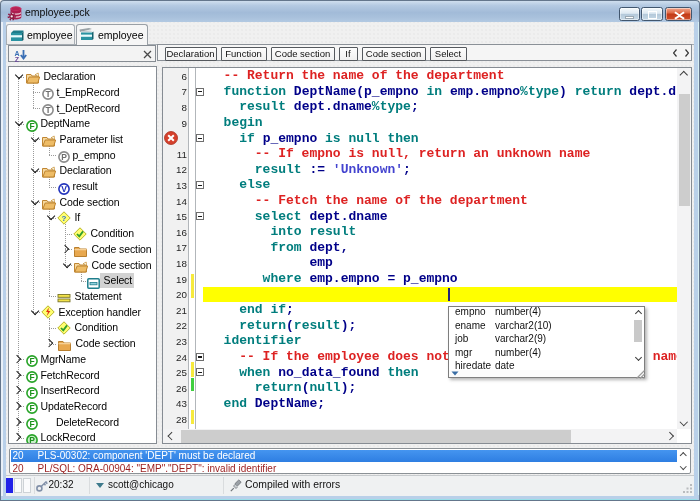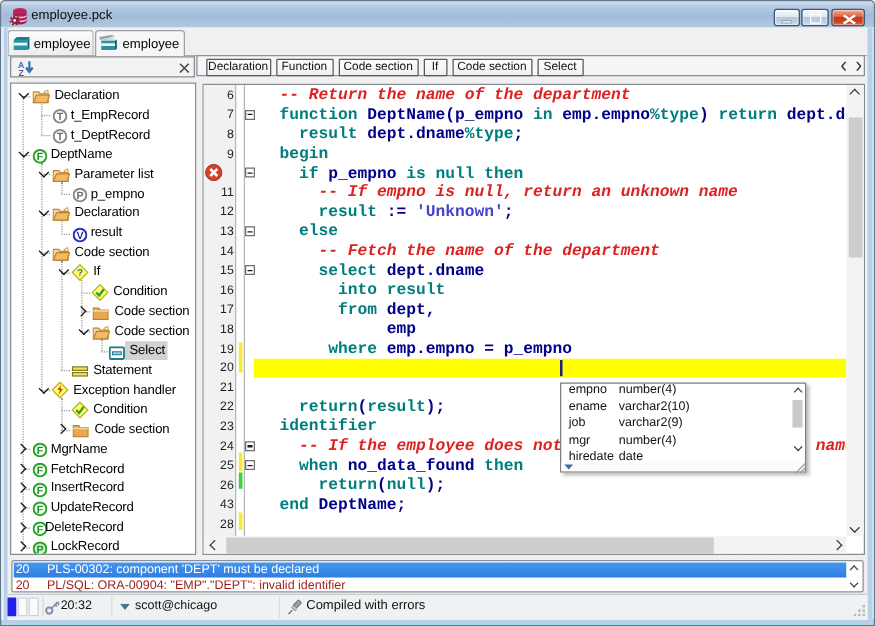--- a/index.html
+++ b/index.html
@@ -1,18 +1,18 @@
 <!DOCTYPE html>
 <html><head><meta charset="utf-8"><style>
 *{margin:0;padding:0;box-sizing:border-box}
 body{width:700px;height:501px;overflow:hidden;font-family:"Liberation Sans",sans-serif}
 #win{position:relative;width:700px;height:501px;background:#f0f0f0;background-image:radial-gradient(#eaeaea 0.7px,transparent 0.8px);background-size:4px 4px}
 .abs{position:absolute}
 pre.cl{position:absolute;left:203px;width:474px;height:15.6px;font:bold 13px/15.6px "Liberation Mono",monospace;overflow:hidden;padding-left:5px;white-space:pre}
-.k{color:#007d7d} .i{color:#000089} .c{color:#dd2222;font-style:italic} .s{color:#4343cf} .r{color:#ee1111}
+.k{color:#007d7d} .i{color:#000089} .c{color:#dd2222;} .s{color:#4343cf} .r{color:#ee1111}
 .gnum{position:absolute;left:164px;width:23px;font:9.8px "Liberation Sans";color:#1f1f1f;text-align:right}
 .fold{position:absolute;left:195.5px;width:8px;height:8px;background:#fff;border:1px solid #6e6e6e}
 .fold:after{content:"";position:absolute;left:1px;top:2.6px;width:4px;height:1.2px;background:#1a1a1a}
 .trlabel{position:absolute;font:10.5px "Liberation Sans";letter-spacing:-0.1px;color:#000;white-space:nowrap}
 .dotv{position:absolute;border-left:1px dotted #9a9a9a;width:0}
 .doth{position:absolute;border-top:1px dotted #9a9a9a;height:0}
 .tbtn{position:absolute;top:46.7px;height:14px;border:1px solid #55595e;border-radius:1px;background:linear-gradient(#fdfdfd,#f0f0f0);font:9.5px/11.8px "Liberation Sans";color:#101010;text-align:center}
 .sbtxt{position:absolute;font:10px/20px "Liberation Sans";color:#101010;white-space:nowrap}
 .sep{position:absolute;top:477px;height:17px;width:1px;background:#d9dcde}
 </style></head><body>
@@ -247,21 +247,21 @@
 <div class="abs" style="left:16.5px;top:333.4px"><svg width="12" height="12" viewBox="0 0 12 12">
           <circle cx="6" cy="6" r="5.1" fill="#fff" stroke="#28a428" stroke-width="1.6"></circle>
           <text x="6" y="9.1" font-family="Liberation Sans" font-size="8.5" font-weight="bold" fill="#1d921d" text-anchor="middle">F</text>
         </svg></div>
 <div class="trlabel" style="left:31.5px;top:332.9px">UpdateRecord</div>
 <div style="position:absolute;left:5.4px;top:351.7px;width:6.2px;height:6.2px;border-right:1.9px solid #161616;border-bottom:1.9px solid #161616;transform:rotate(-45deg)"></div>
 <div class="abs" style="left:16.5px;top:349.1px"><svg width="12" height="12" viewBox="0 0 12 12">
           <circle cx="6" cy="6" r="5.1" fill="#fff" stroke="#28a428" stroke-width="1.6"></circle>
           <text x="6" y="9.1" font-family="Liberation Sans" font-size="8.5" font-weight="bold" fill="#1d921d" text-anchor="middle">F</text>
         </svg></div>
-<div class="trlabel" style="left:27px;top:348.6px">DeleteRecord</div>
+<div class="trlabel" style="left:47px;top:348.6px">DeleteRecord</div>
 <div style="position:absolute;left:5.4px;top:367.4px;width:6.2px;height:6.2px;border-right:1.9px solid #161616;border-bottom:1.9px solid #161616;transform:rotate(-45deg)"></div>
 <div class="abs" style="left:16.5px;top:364.8px"><svg width="12" height="12" viewBox="0 0 12 12">
           <circle cx="6" cy="6" r="5.1" fill="#c9f0c9" stroke="#28a428" stroke-width="1.6"></circle>
           <text x="6" y="9.1" font-family="Liberation Sans" font-size="8.5" font-weight="bold" fill="#1d921d" text-anchor="middle">P</text>
         </svg></div>
 <div class="trlabel" style="left:31.5px;top:364.2px">LockRecord</div>
 </div>
 <div class="abs" style="left:162px;top:66.5px;width:529.5px;height:377px;border:1px solid #868c93;background:#fff"></div>
 <div class="abs" style="left:163px;top:67.5px;width:25px;height:361px;background:#f1f1f1"></div>
 <div class="abs" style="left:188.2px;top:67.5px;width:1px;height:361px;background:#b2b6ba"></div>
@@ -278,20 +278,21 @@
 <pre class="cl" style="top:130.6px"><span class="i">    </span><span class="k">if</span><span class="i"> p_empno </span><span class="k">is null then</span></pre>
 <pre class="cl" style="top:146.2px"><span class="c">      -- If empno is null, return an unknown name</span></pre>
 <pre class="cl" style="top:161.8px"><span class="i">      </span><span class="k">result</span><span class="i"> := </span><span class="s">'Unknown'</span><span class="i">;</span></pre>
 <pre class="cl" style="top:177.4px"><span class="k">    else</span></pre>
 <pre class="cl" style="top:193.0px"><span class="c">      -- Fetch the name of the department</span></pre>
 <pre class="cl" style="top:208.6px"><span class="i">      </span><span class="k">select</span><span class="i"> dept.dname</span></pre>
 <pre class="cl" style="top:224.2px"><span class="i">        </span><span class="k">into result</span></pre>
 <pre class="cl" style="top:255.4px"><span class="i">             emp</span></pre>
 <pre class="cl" style="top:239.8px"><span class="i">        </span><span class="k">from</span><span class="i"> dept,</span></pre>
 <pre class="cl" style="top:271.0px"><span class="i">       </span><span class="k">where</span><span class="i"> emp.empno = p_empno</span></pre>
+<pre class="cl" style="top:302.2px"><span class="i">    </span><span class="k">end if</span><span class="i">;</span></pre>
 <pre class="cl" style="top:317.8px"><span class="i">    </span><span class="k">return</span><span class="i">(</span><span class="k">result</span><span class="i">);</span></pre>
 <pre class="cl" style="top:333.4px"><span class="k">  identifier</span></pre>
 <pre class="cl" style="top:349.0px"><span class="c">    -- If the employee does not exist, return an unknown name</span></pre>
 <pre class="cl" style="top:364.6px"><span class="i">    </span><span class="k">when</span><span class="i"> no_data_found </span><span class="k">then</span></pre>
 <pre class="cl" style="top:380.2px"><span class="i">      </span><span class="k">return</span><span class="i">(</span><span class="k">null</span><span class="i">);</span></pre>
 <pre class="cl" style="top:395.8px"><span class="i">  </span><span class="k">end</span><span class="i"> DeptName;</span></pre>
 <pre class="cl" style="top:411.4px"></pre>
 <div class="gnum" style="top:70.8px">6</div>
 <div class="gnum" style="top:86.4px">7</div>
 <div class="gnum" style="top:102.0px">8</div>

